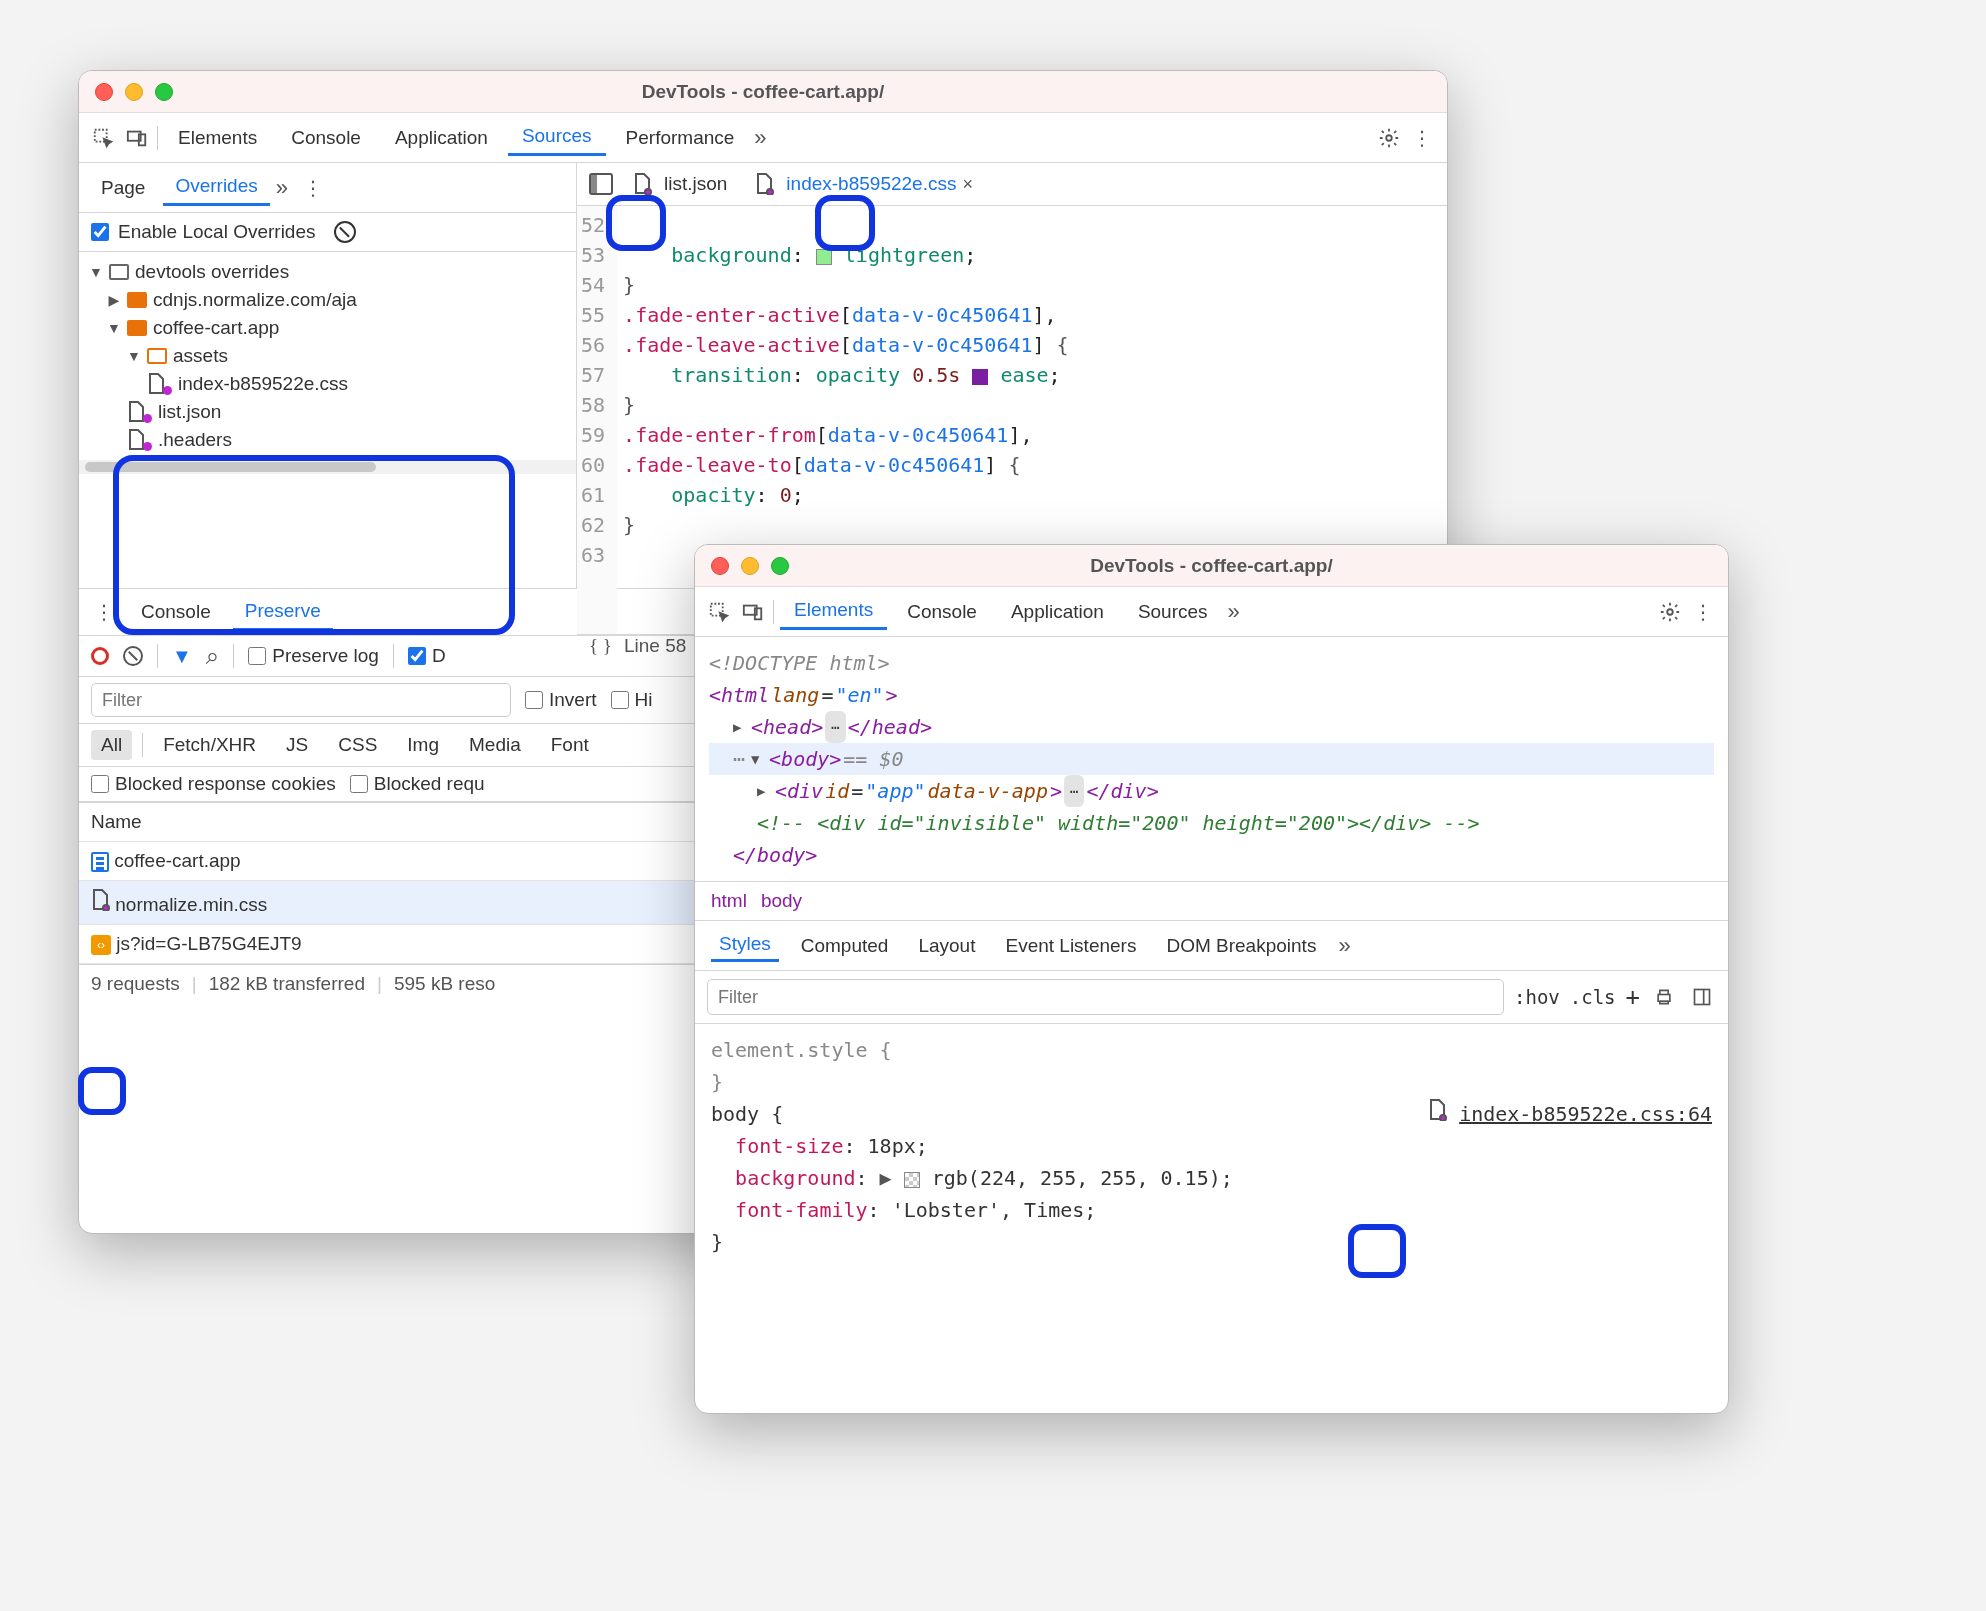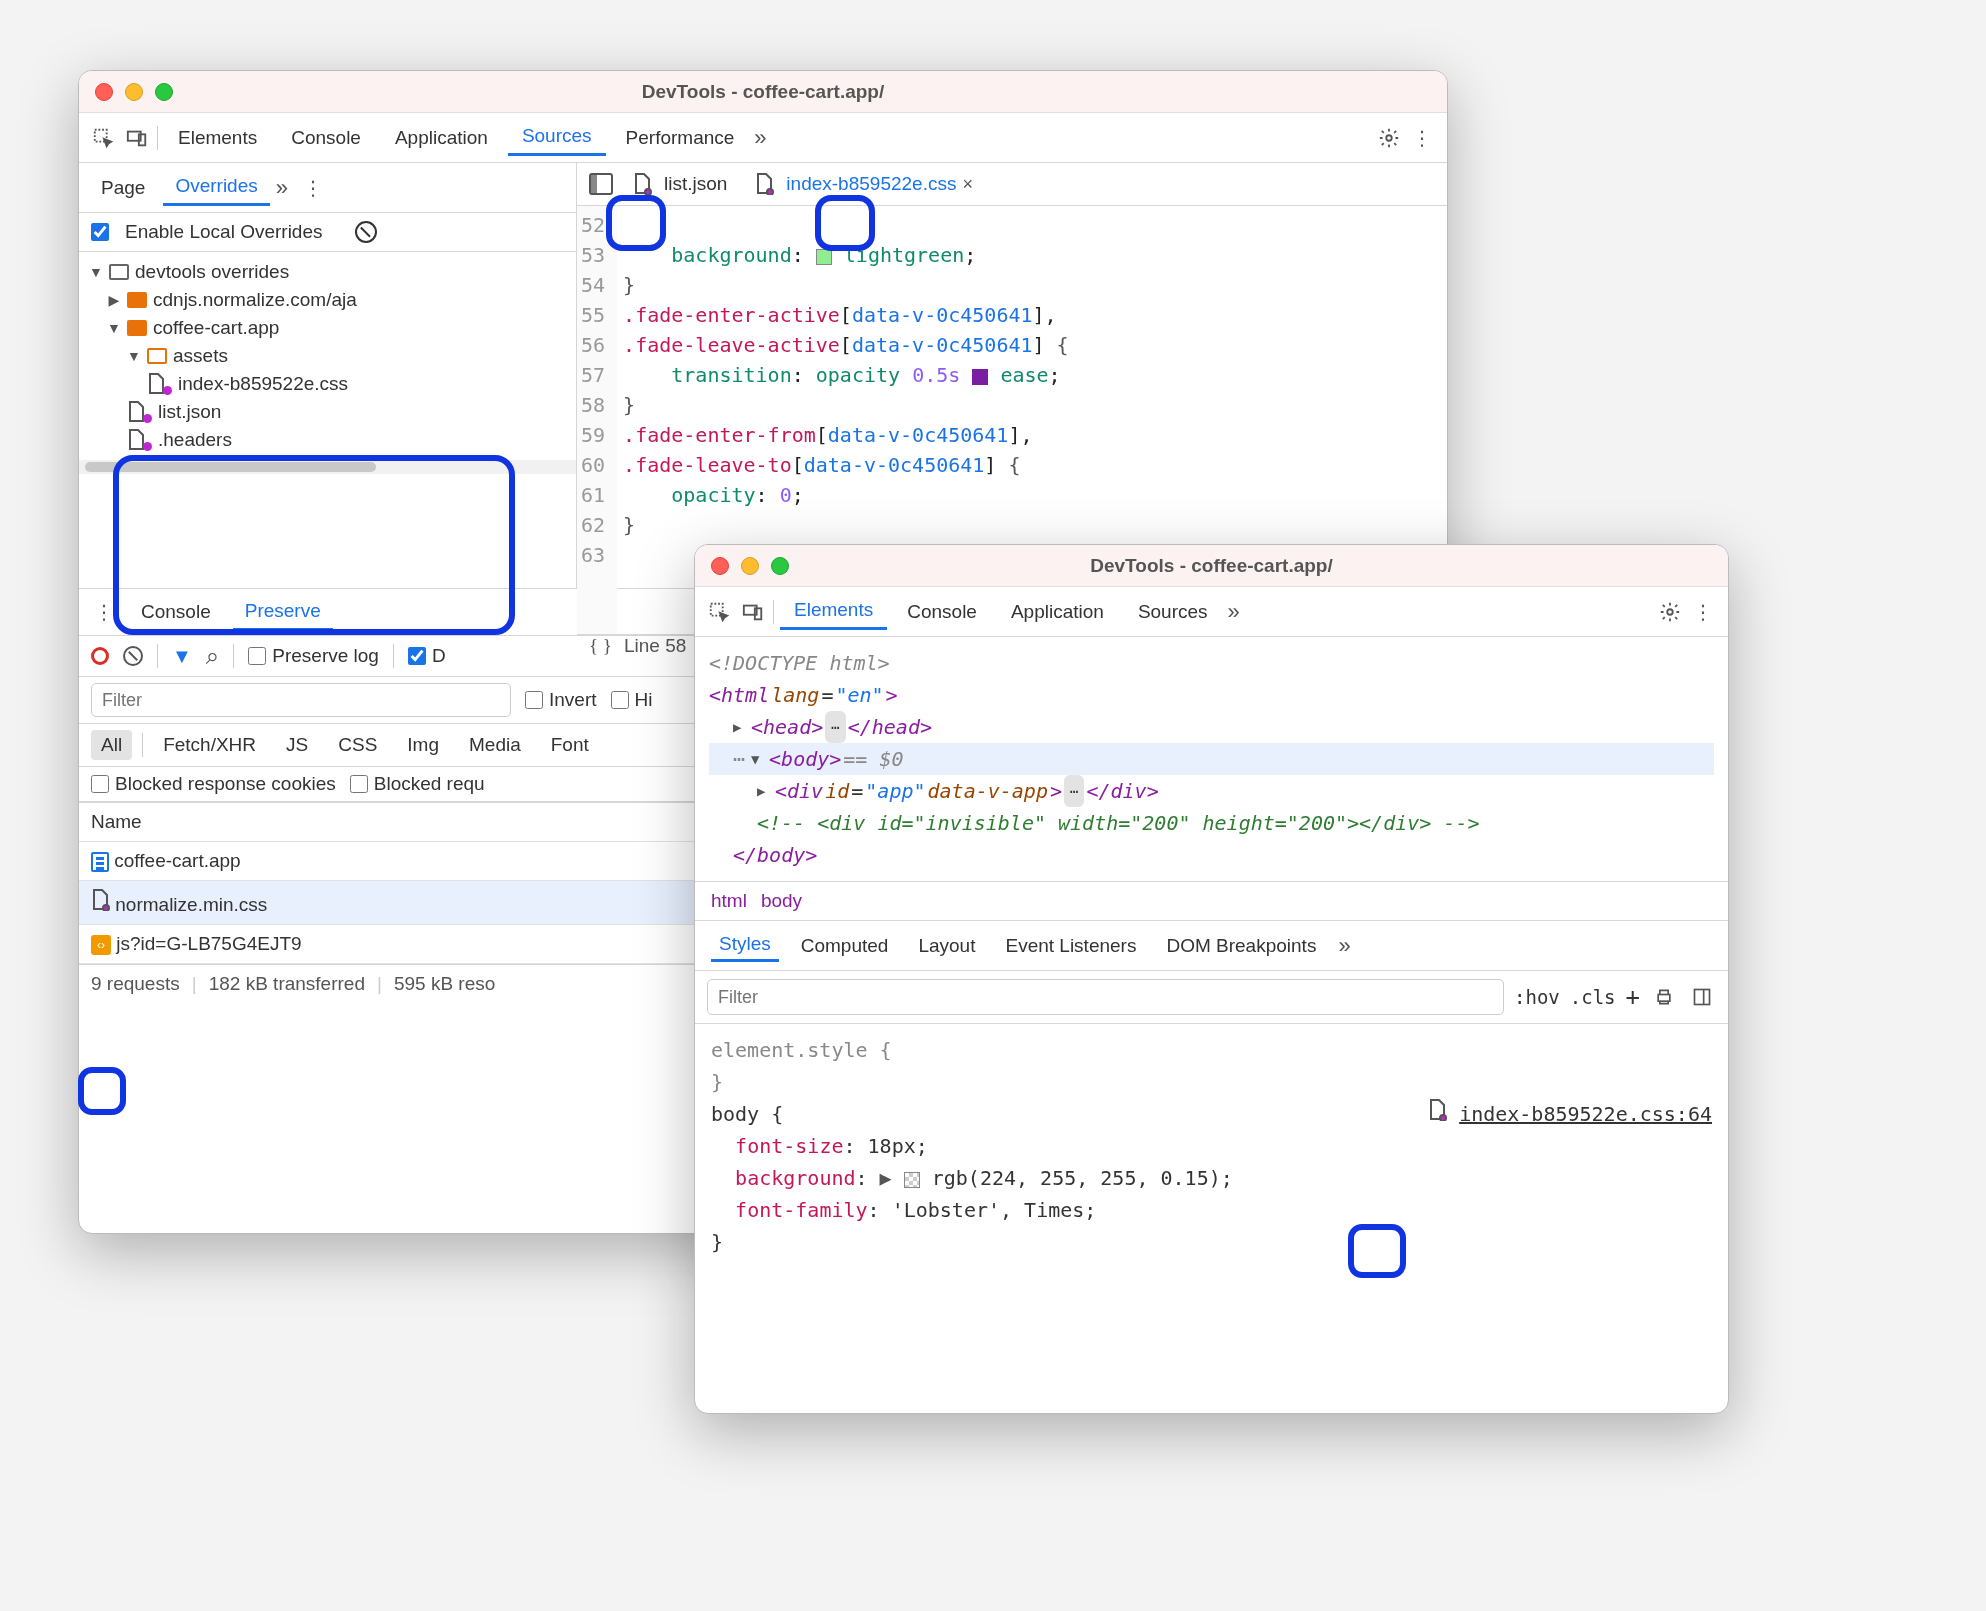--- a/index.html
+++ b/index.html
@@ -54,21 +54,21 @@
   .chevrons::before { content:"»"; font-size:22px; color:#555; }
   .gear-svg { width:22px; height:22px; }
   .kebab { letter-spacing:2px; }
 
   
   .w1-main { display:flex; height: 425px; }
   .sidebar { width:498px; border-right:1px solid #d6d6d6; display:flex; flex-direction:column; }
   .side-tabs { display:flex; align-items:center; gap:6px; padding:6px 10px; border-bottom:1px solid #d6d6d6; }
   .side-tabs .tab { padding:6px 12px; }
   .side-tabs .tab.active { color:#1a73e8; border-bottom:3px solid #1a73e8; }
-  .enable-row { display:flex; align-items:center; gap:16px; padding:8px 12px; border-bottom:1px solid #d6d6d6; }
+  .enable-row { display:flex; align-items:center; gap:9px; padding:8px 12px; border-bottom:1px solid #d6d6d6; }
   .chk { width:18px; height:18px; accent-color:#1a73e8; }
   .denied { width:22px; height:22px; border:2px solid #333; border-radius:50%; display:flex; align-items:center; justify-content:center; }
   .denied::after { content:""; width:70%; height:2px; background:#333; transform:rotate(45deg); }
 
   .tree { padding:6px 4px 6px 8px; font-size:19px; overflow:hidden; }
   .tree-row { display:flex; align-items:center; gap:6px; padding:3px 2px; white-space:nowrap; }
   .tree-toggle { font-size:14px; color:#555; width:14px; text-align:center; }
   .folder-icon { width:20px; height:16px; background:#666; border-radius:2px; position:relative; }
   .folder-icon.orange { background:#e8710a; }
   .folder-icon.open { background:transparent; border:2px solid #e8710a; }
@@ -93,21 +93,21 @@
   .hl1 { position:absolute; left:606px; top:195px; width:60px; height:56px; border:6px solid #1034e0; border-radius:16px; pointer-events:none; }
   .hl2 { position:absolute; left:815px; top:195px; width:60px; height:56px; border:6px solid #1034e0; border-radius:16px; pointer-events:none; }
 
   .code-area { display:flex; font-family: ui-monospace, Menlo, Consolas, monospace; font-size:20px; line-height:30px; }
   .gutter { text-align:right; color:#999; padding:4px 12px 4px 4px; background:#fafafa; }
   .gutter div { height:30px; }
   .code { flex:1; padding:4px 6px; white-space:pre; color:#222; }
   .code .sel { color:#c2185b; }
   .code .attr { color:#1a73e8; }
   .code .kw  { color:#0f8a6c; }
-  .code .num { color:#8b5cf6;text-align:right; }
+  .code .num { color:#7f1d1d;text-align:right; }
   .code .brkt{ color:#555; }
   .code .color-chip { display:inline-block; width:16px; height:16px; background:#90ee90; border:1px solid #888; vertical-align:middle; }
   .code .ease-chip { display:inline-block; width:16px; height:16px; background:#7b1fa2; vertical-align:middle; }
 
   .statusbar { height:36px; border-top:1px solid #d6d6d6; display:flex; align-items:center; padding:0 12px; gap:12px; color:#555; }
 
   
   .tabstrip2 { height:48px; display:flex; align-items:center; gap:10px; padding:0 12px; border-top:1px solid #d6d6d6; border-bottom:1px solid #d6d6d6; }
   .tabstrip2 .tab { padding:6px 12px; }
   .tabstrip2 .tab.active { color:#1a73e8; border-bottom:3px solid #1a73e8; }

